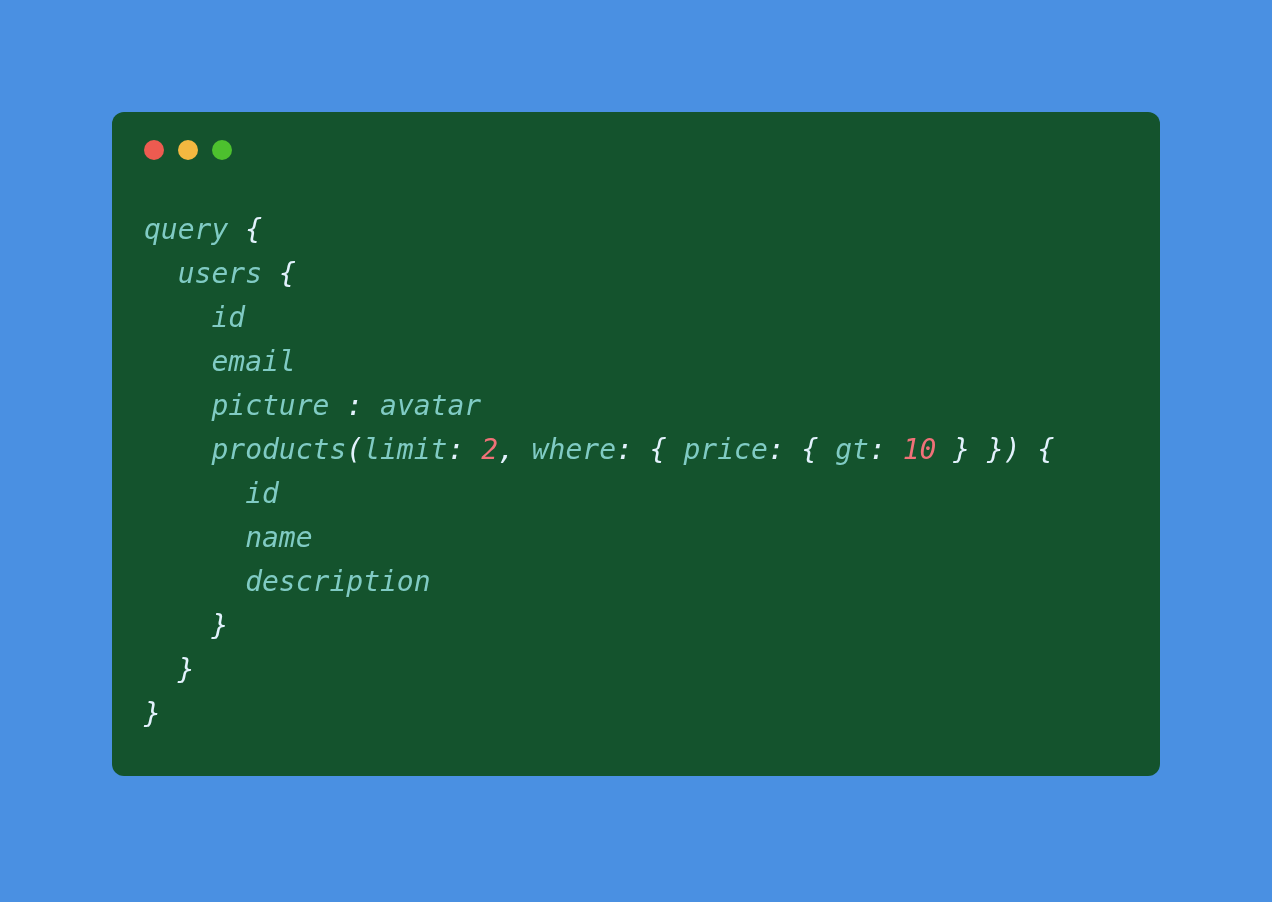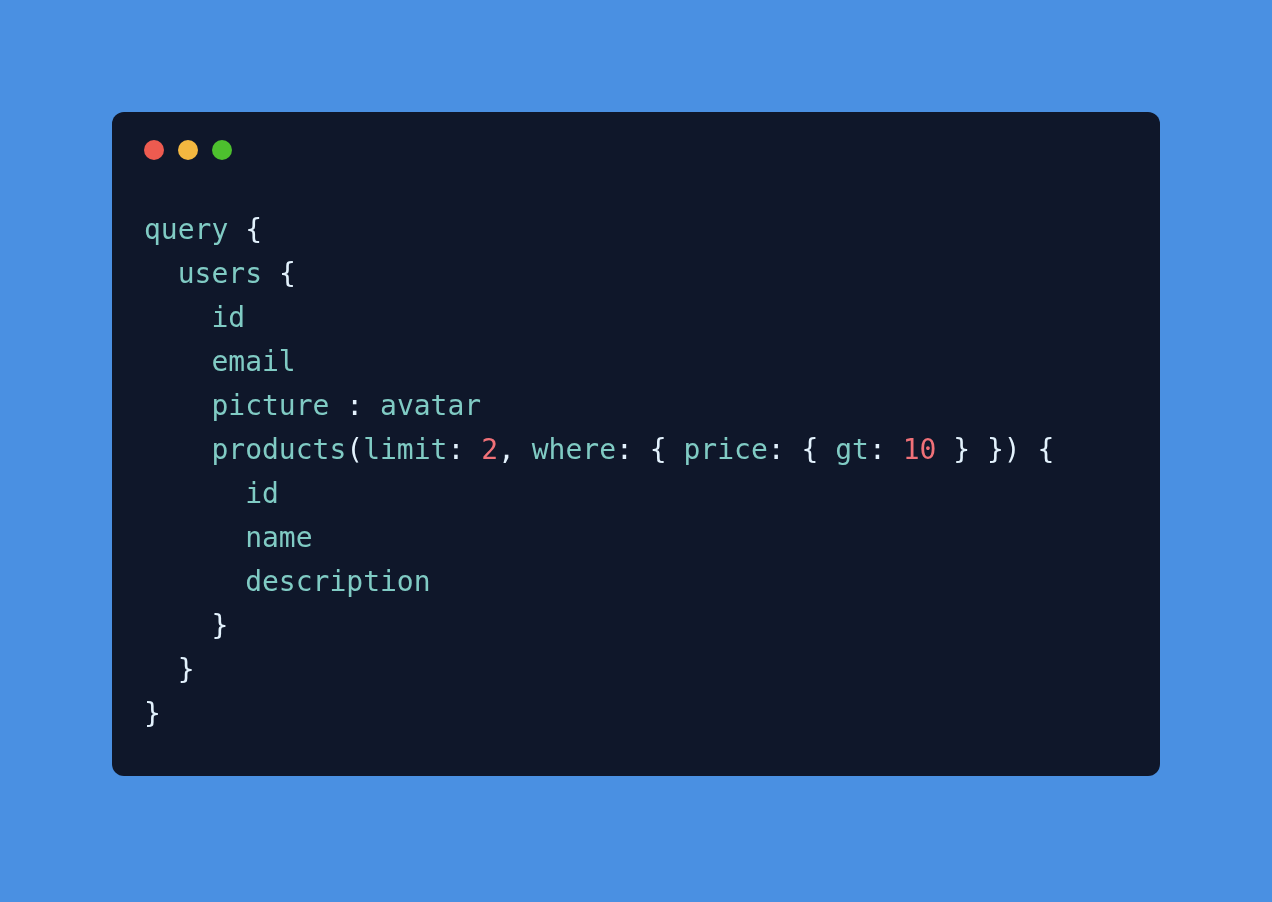--- a/index.html
+++ b/index.html
@@ -12,23 +12,24 @@
       width: 1272px;
       height: 902px;
       display: flex;
       align-items: flex-start;
       justify-content: center;
       padding-top: 112px;
       font-family: 'Menlo', 'Monaco', 'Consolas', monospace;
     }
     .code-window {
       width: 1048px;
-      background-color: #0f172a;
+      background-color: #14532d;
       border-radius: 12px;
       padding: 28px 40px 40px 32px;
+      font-style: italic;
     }
     .window-controls {
       display: flex;
       gap: 14px;
       margin-bottom: 48px;
     }
     .dot {
       width: 20px;
       height: 20px;
       border-radius: 50%;

